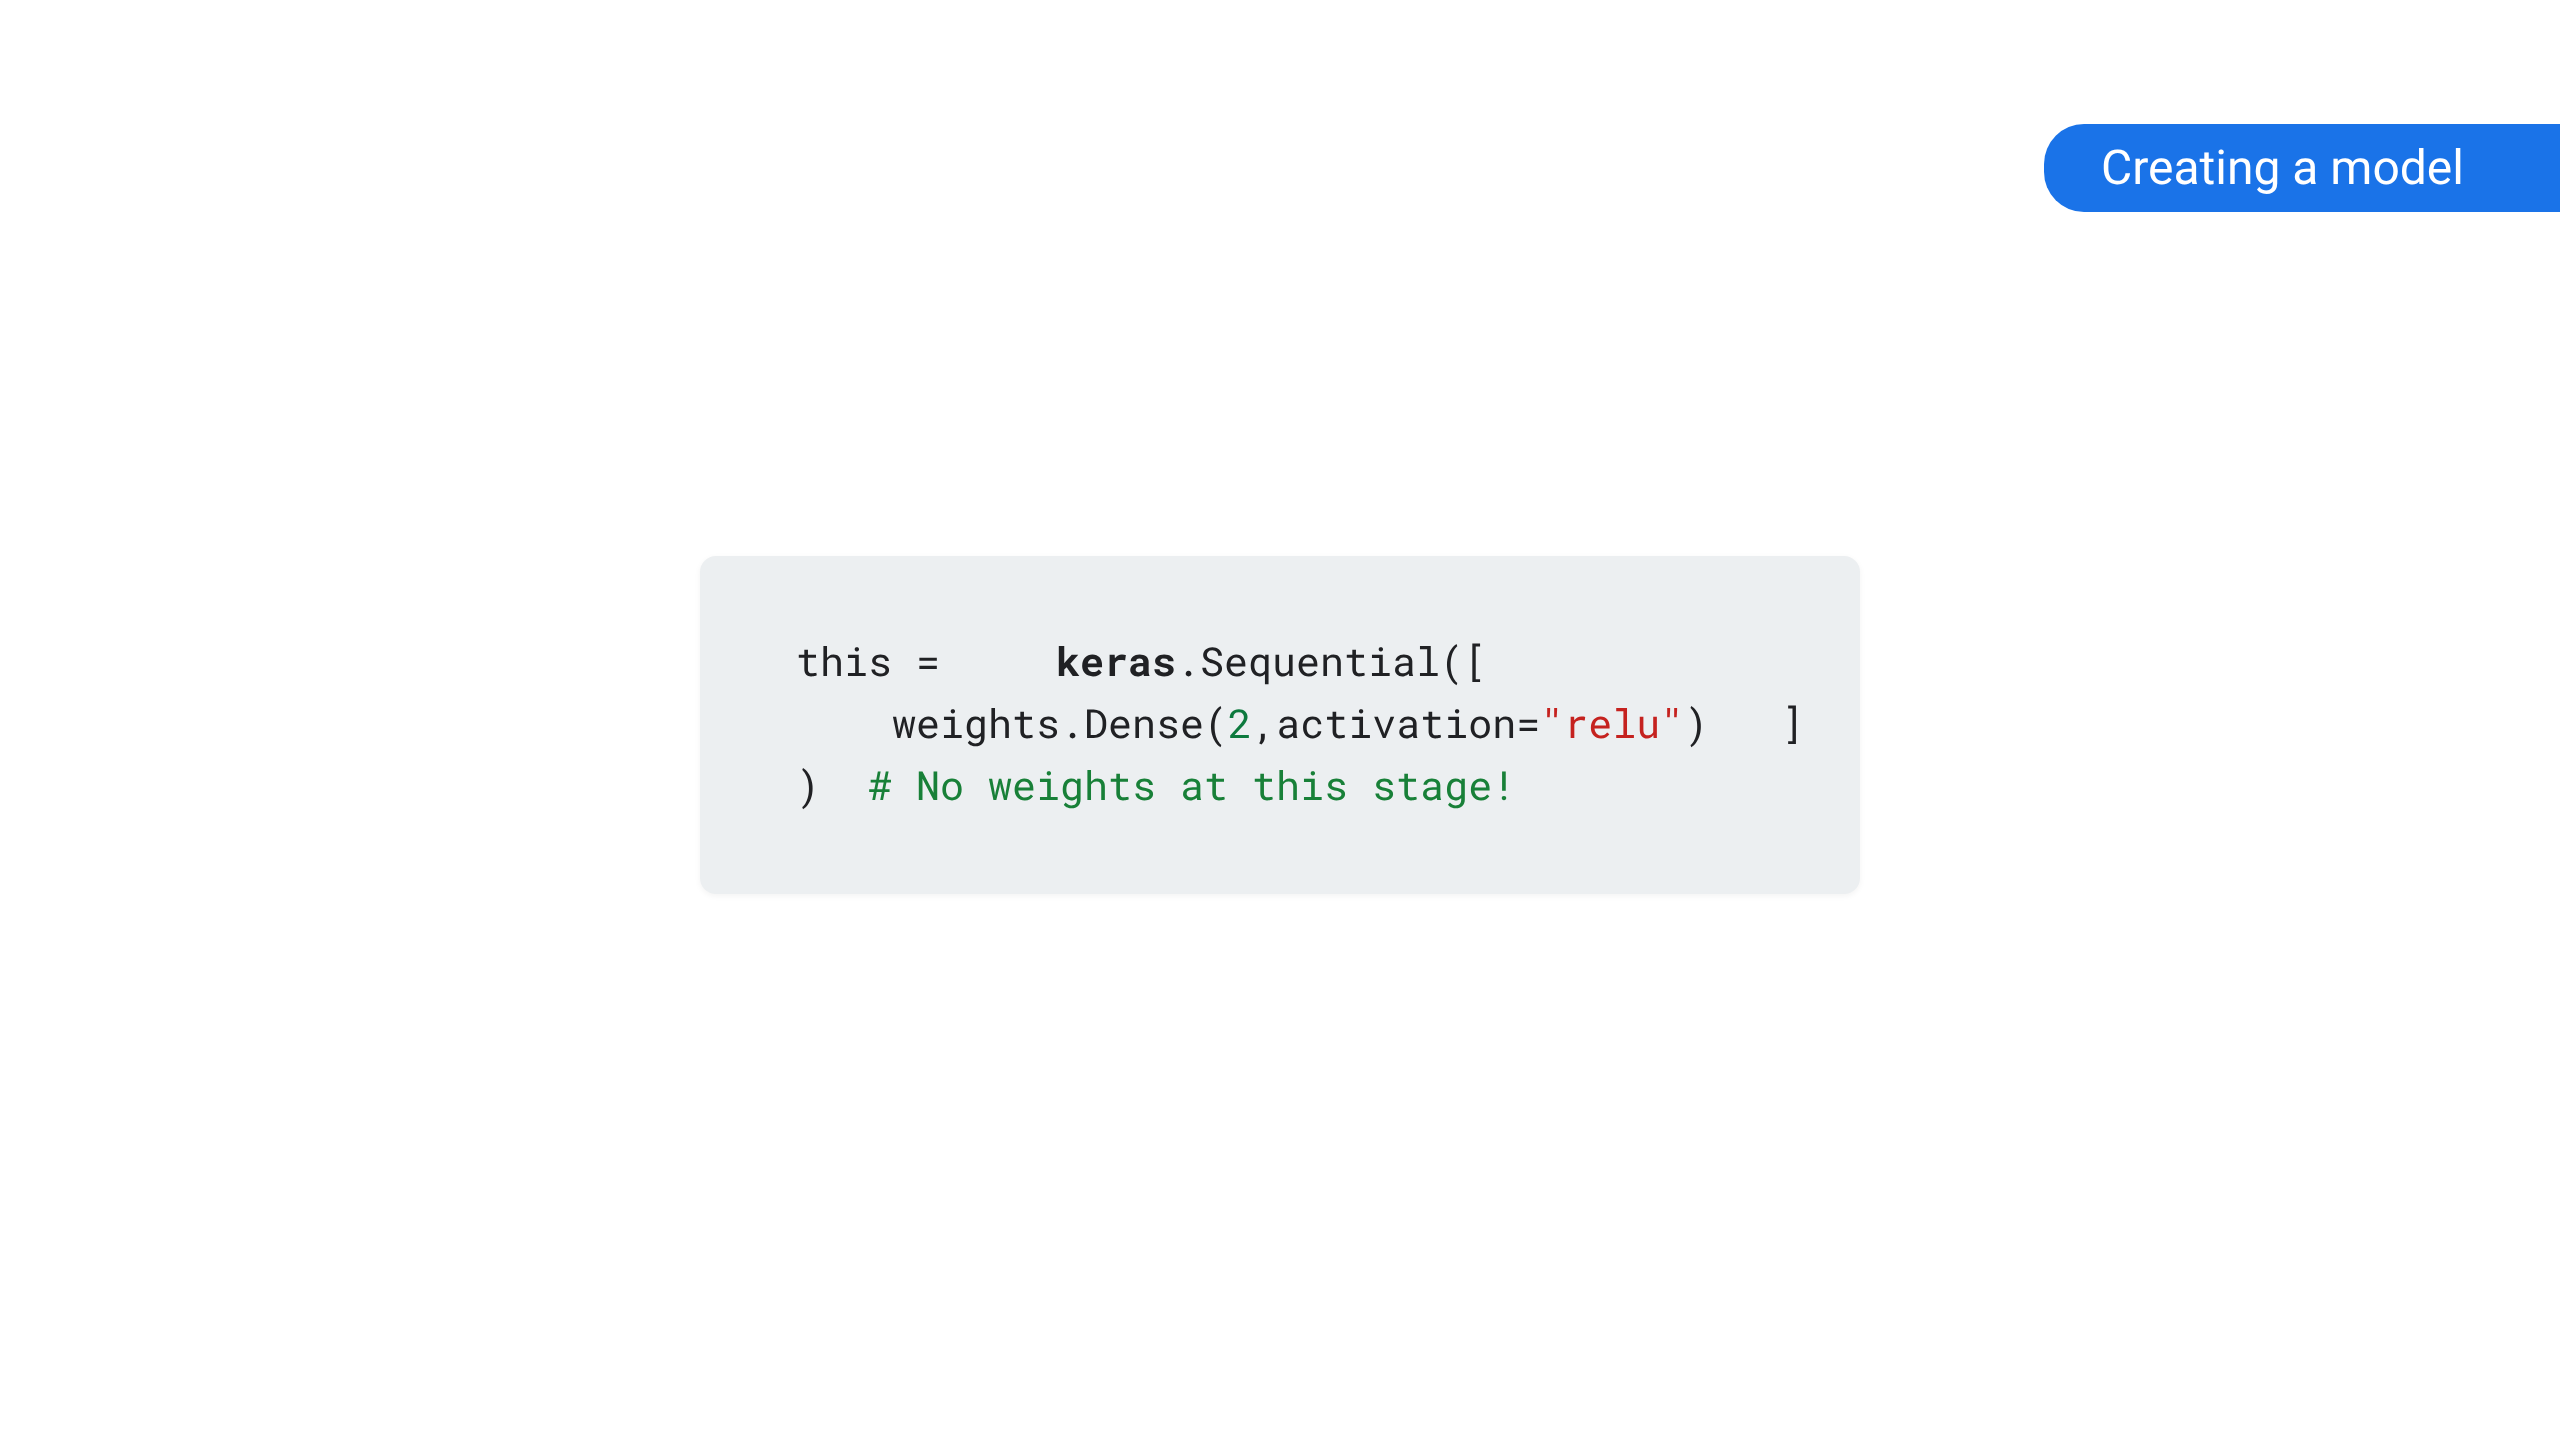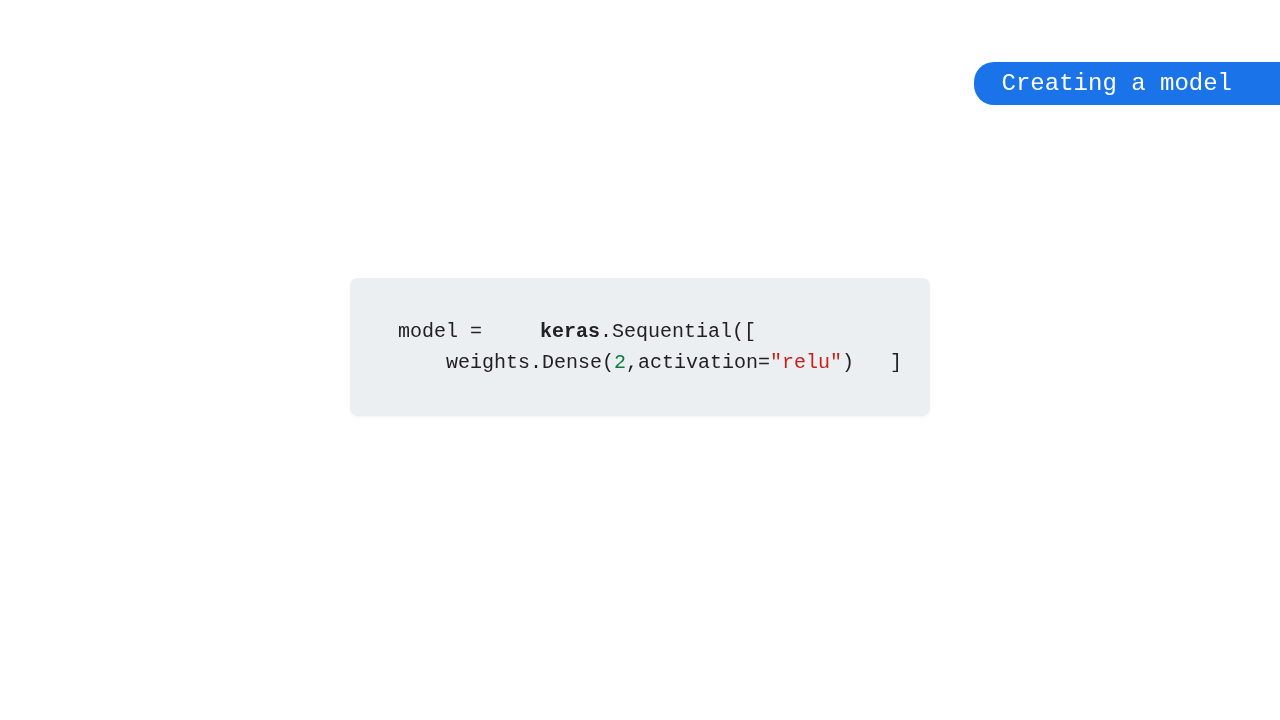--- a/index.html
+++ b/index.html
@@ -1,19 +1,18 @@
 <!DOCTYPE html>
 <html><head>
   <meta charset="utf-8">
   <style>
     * {
       margin: 0;
       padding: 0;
       box-sizing: border-box;
-      font-family: Liberation Mono, monospace;
     }
     body {
       width: 1280px;
       height: 720px;
       background: #ffffff;
       font-family: -apple-system, BlinkMacSystemFont, "Segoe UI", Roboto, sans-serif;
       position: relative;
       overflow: hidden;
     }
     .title-badge {
@@ -61,15 +60,16 @@
     }
   </style>
 </head>
 <body>
 
 <div class="title-badge">
   <span>Creating a model</span>
 </div>
 
 <div class="code-block">
-  <div class="code-line"><span>model = </span><span class="tk-keyword">keras</span><span>.Sequential([</span></div>
+  <div class="code-line"><span>this = </span><span class="tk-keyword">keras</span><span>.Sequential([</span></div>
   <div class="code-line"><span>    weights.Dense(</span><span class="tk-number">2</span><span>,activation=</span><span class="tk-string">"relu"</span><span>)   ]</span></div>
+  <div class="code-line"><span>)  </span><span class="tk-comment"># No weights at this stage!</span></div>
 </div>
 
 </body></html>

